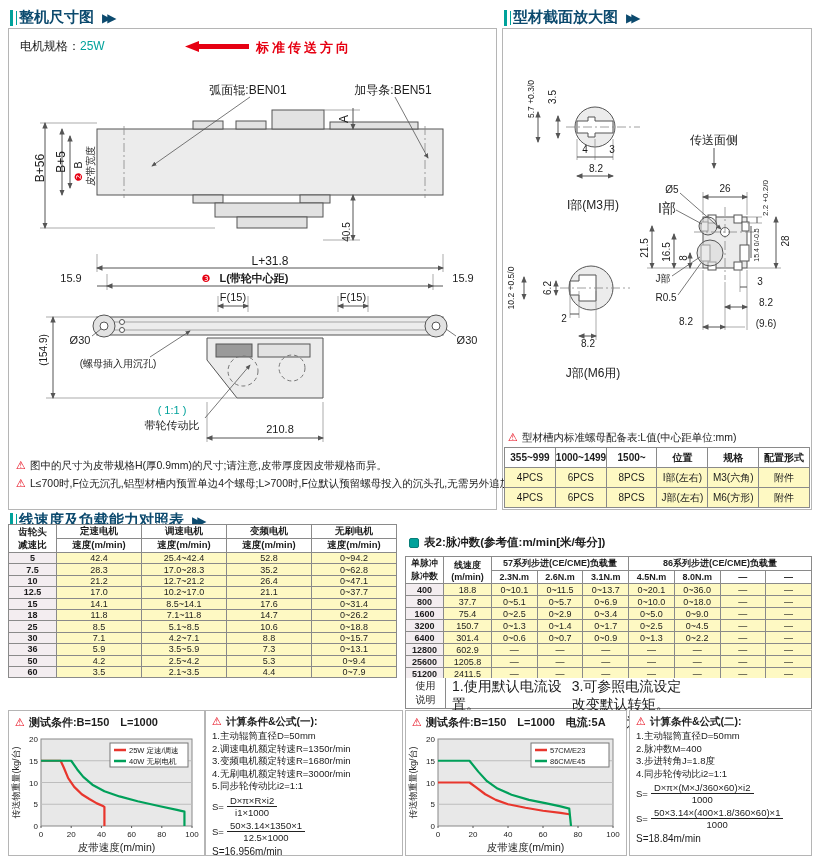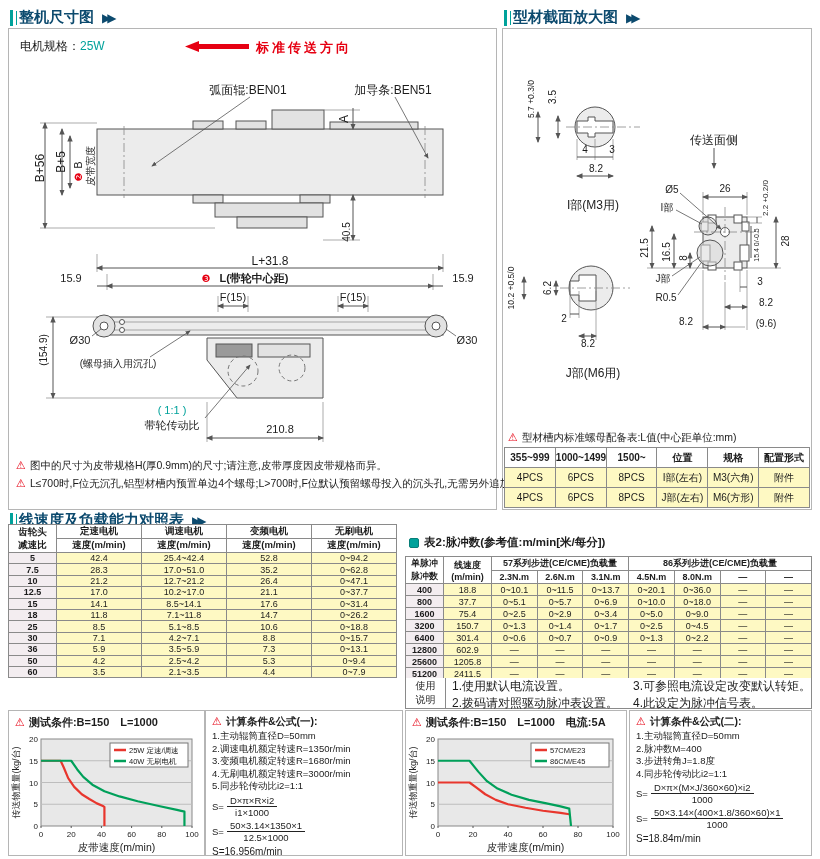--- a/index.html
+++ b/index.html
@@ -40,21 +40,21 @@
   #t1{font-size:9px}
   #t1 th{font-size:9.5px;height:13px;background:#fff}
   #t1 td{height:11.4px}
   #t1 td:first-child{background:#f3edf0;font-weight:bold}
   #t2{font-size:9px}
   #t2 th{font-size:9px;height:13px;background:#fff}
   #t2 td{height:12px}
   #t2 td:first-child{background:#f3edf0;font-weight:bold}
   #usage{position:absolute;display:flex;border:1px solid #8a8a8a;border-top:none;background:#fff}
   #usage .u-label{flex:0 0 40px;border-right:1px solid #8a8a8a;font-size:10px;line-height:14px;display:flex;align-items:center;justify-content:center;text-align:center}
-  #usage .u-notes{flex:1;display:grid;grid-template-columns:1fr;grid-template-rows:1fr 1fr;grid-auto-flow:column;font-size:12px;align-items:center;padding-left:6px}
+  #usage .u-notes{flex:1;display:grid;grid-template-columns:1fr 1fr 1fr;grid-template-rows:1fr 1fr;grid-auto-flow:column;font-size:14px;align-items:center;padding-left:6px}
   .quad{position:absolute;border:1px solid #b5b5b5;background:#fff}
   .cond{display:flex;gap:4px;align-items:center;font-size:11px;font-weight:bold;padding:4px 6px 0 6px;white-space:nowrap}
   .chart{margin:2px 0 0 2px}
   .fblock{padding:4px 6px;font-size:9.5px}
   .ftitle{display:flex;gap:4px;font-size:10.5px;font-weight:bold;margin-bottom:1px;white-space:nowrap}
   .flines .li{line-height:12.5px;white-space:nowrap}
   .feq{display:flex;align-items:center;gap:3px;margin-top:2px;white-space:nowrap}
   .frac{display:inline-flex;flex-direction:column;align-items:center;line-height:11px}
   .num{border-bottom:1px solid #222;padding:0 3px}
   .fres{margin-top:3px;font-size:10px}
@@ -256,21 +256,21 @@
       <span class="lbl rot" style="left: 531px; top: 99px; font-size: 8.5px;">5.7 +0.3/0</span>
       <span class="lbl rot" style="left: 553px; top: 97px; font-size: 10px;">3.5</span>
       <span class="lbl" style="left: 585px; top: 150px; font-size: 10px;">4</span>
       <span class="lbl" style="left: 612px; top: 150px; font-size: 10px;">3</span>
       <span class="lbl" style="left: 596px; top: 169px; font-size: 10px;">8.2</span>
       <span class="lbl" style="left: 593px; top: 205px; font-size: 12px;">I部(M3用)</span>
       <span class="lbl" style="left: 714px; top: 140px; font-size: 12px;">传送面侧</span>
       <span class="lbl" style="left: 672px; top: 190px; font-size: 10px;">Ø5</span>
       <span class="lbl" style="left: 725px; top: 189px; font-size: 10px;">26</span>
       <span class="lbl rot" style="left: 766px; top: 198px; font-size: 8px;">2.2 +0.2/0</span>
-      <span class="lbl" style="left: 667px; top: 208px; font-size: 10px;">I部</span>
+      <span class="lbl" style="left: 667px; top: 208px; font-size: 14px;">I部</span>
       <span class="lbl rot" style="left: 645px; top: 248px; font-size: 10px;">21.5</span>
       <span class="lbl rot" style="left: 667px; top: 252px; font-size: 10px;">16.5</span>
       <span class="lbl rot" style="left: 684px; top: 258px; font-size: 10px;">8</span>
       <span class="lbl rot" style="left: 757px; top: 245px; font-size: 7px;">15.4 0/-0.5</span>
       <span class="lbl rot" style="left: 786px; top: 241px; font-size: 10px;">28</span>
       <span class="lbl" style="left: 663px; top: 279px; font-size: 10px;">J部</span>
       <span class="lbl" style="left: 666px; top: 298px; font-size: 10px;">R0.5</span>
       <span class="lbl" style="left: 760px; top: 282px; font-size: 10px;">3</span>
       <span class="lbl" style="left: 766px; top: 303px; font-size: 10px;">8.2</span>
       <span class="lbl" style="left: 686px; top: 322px; font-size: 10px;">8.2</span>
@@ -351,21 +351,21 @@
         <tr>
           <td>5</td>
           <td>42.4</td>
           <td>25.4~42.4</td>
           <td>52.8</td>
           <td>0~94.2</td>
         </tr>
         <tr>
           <td>7.5</td>
           <td>28.3</td>
-          <td>17.0~51.0</td>
+          <td>17.0~28.3</td>
           <td>35.2</td>
           <td>0~62.8</td>
         </tr>
         <tr>
           <td>10</td>
           <td>21.2</td>
           <td>12.7~21.2</td>
           <td>26.4</td>
           <td>0~47.1</td>
         </tr>

